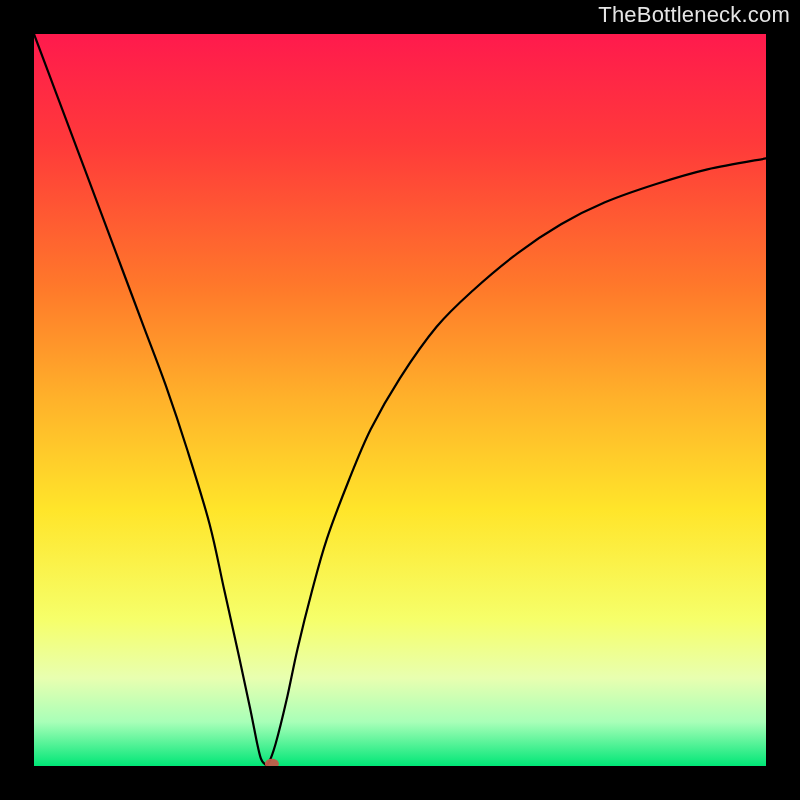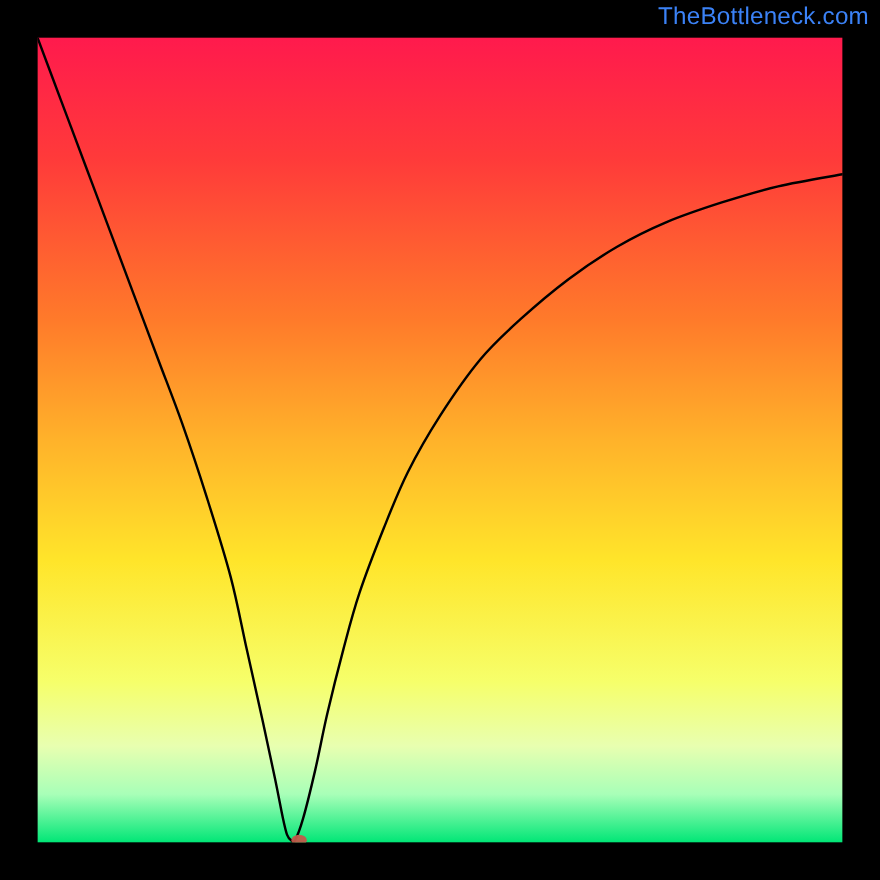--- a/index.html
+++ b/index.html
@@ -14,21 +14,21 @@
   .frame {
     position: relative;
     width: 800px;
     height: 800px;
     background: #000;
   }
   .watermark {
     position: absolute;
     top: 2px;
     right: 10px;
-    color: #3b82f6;
+    color: #e5e5e5;
     font-size: 22px;
     font-weight: 400;
     letter-spacing: 0.2px;
     z-index: 5;
     margin-left: 29px;
   }
   .plot {
     position: absolute;
     left: 34px;
     top: 34px;

